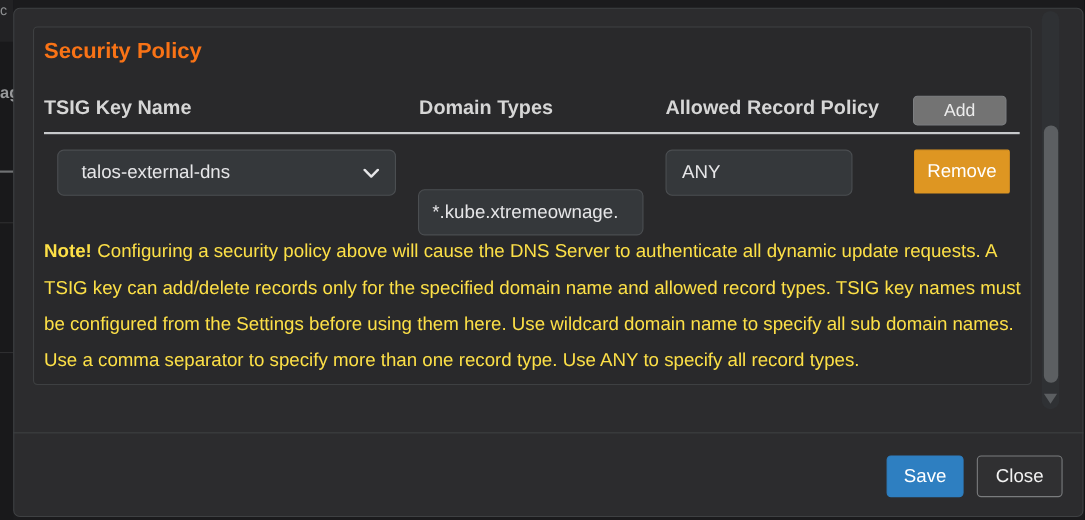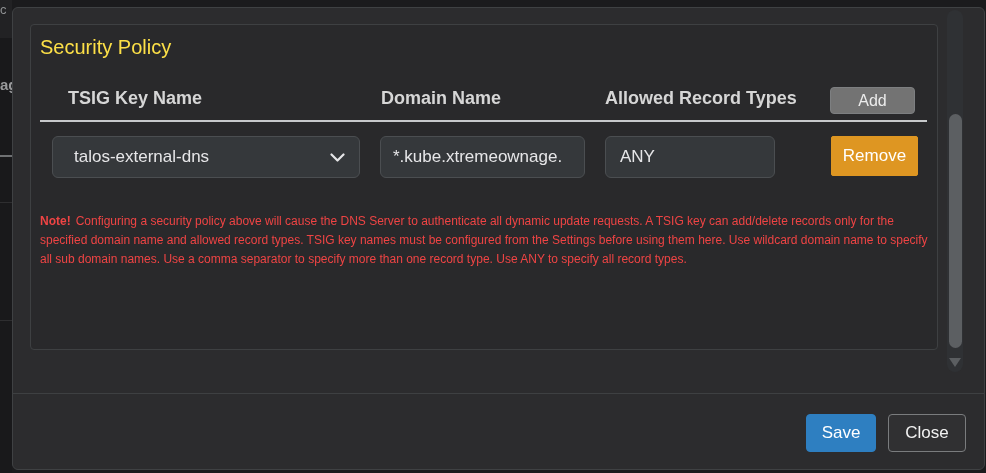--- a/index.html
+++ b/index.html
@@ -44,27 +44,27 @@
     border-radius: 6px;
   }
   .panel {
     position: absolute; left: 30px; top: 24px; width: 908px; height: 326px;
     background: #29292b;
     border: 1px solid #3e4042;
     border-radius: 4px;
   }
   .panel-title {
     position: absolute; left: 40px; top: 36px;
-    font-size: 20px; font-weight: normal; color: #fde047;
+    font-size: 20px; font-weight: bold; color: #f97316;
   }
   .col-header {
     position: absolute; top: 88px;
     font-size: 18px; font-weight: bold; color: #d6d6d6;
   }
-  .col-header.c0 { left: 68px; }
+  .col-header.c0 { left: 40px; }
   .col-header.c1 { left: 381px; }
   .col-header.c2 { left: 605px; }
   .btn {
     display: flex; align-items: center; justify-content: center;
     font-family: "Liberation Sans", sans-serif;
     cursor: pointer;
   }
   .add-btn {
     position: absolute; left: 830px; top: 87px; width: 85px; height: 27px;
     background: #737373; border: 1px solid #7d7f81; border-radius: 4px;
@@ -84,30 +84,30 @@
     gap: 16px;
   }
   .select-box .chev { margin-left: auto; display: flex; align-items: center; }
   .text-input {
     position: absolute; top: 136px; height: 42px;
     background: #35383b; border: 1px solid #4b4e51; border-radius: 6px;
     color: #e6e6e8; font-size: 17px;
     font-family: "Liberation Sans", sans-serif;
     outline: none;
   }
-  .domain-input { left: 380px; width: 205px; padding: 0 10px 0 12px; }
+  .domain-input { left: 380px; width: 205px; padding: 0 10px 0 12px; margin-top: 36px; }
   .types-input  { left: 605px; width: 170px; padding: 0 10px 0 14px; }
   .remove-btn {
     position: absolute; left: 831px; top: 136px; width: 87px; height: 40px;
     background: #de9622; border: 1px solid #de9622; border-radius: 2px;
     color: #ffffff; font-size: 17px;
   }
   .note {
     position: absolute; left: 40px; top: 212px; width: 890px;
-    font-size: 12px; line-height: 19px; color: #ef4444;
+    font-size: 17px; line-height: 33px; color: #fde047;
   }
   .note .note-label { font-weight: bold; margin-right: 5px; }
   
   .sb-track {
     position: absolute; left: 947px; top: 10px; width: 16px; height: 362px;
     background: #2f3134; border-radius: 8px;
   }
   .sb-thumb {
     position: absolute; left: 949px; top: 114px; width: 13px; height: 234px;
     background: #5c5f62; border-radius: 7px; cursor: pointer;
@@ -150,22 +150,22 @@
   <div class="bg-line-faint1"></div>
   <div class="bg-line-faint2"></div>
 
   <div class="modal"></div>
 
   <div class="panel"></div>
 
   <div class="panel-title">Security Policy</div>
 
   <div class="col-header c0">TSIG Key Name</div>
-  <div class="col-header c1">Domain Name</div>
-  <div class="col-header c2">Allowed Record Types</div>
+  <div class="col-header c1">Domain Types</div>
+  <div class="col-header c2">Allowed Record Policy</div>
 
   <button class="btn add-btn">Add</button>
 
   <div class="header-divider"></div>
 
   <div class="select-box">
     <span>talos-external-dns</span>
     <span class="chev">
       <svg width="15" height="9" viewBox="0 0 15 9">
         <polyline points="1.5,1.5 7.5,7.5 13.5,1.5" fill="none" stroke="#e6e6e8" stroke-width="2.2" stroke-linecap="round" stroke-linejoin="round"></polyline>

